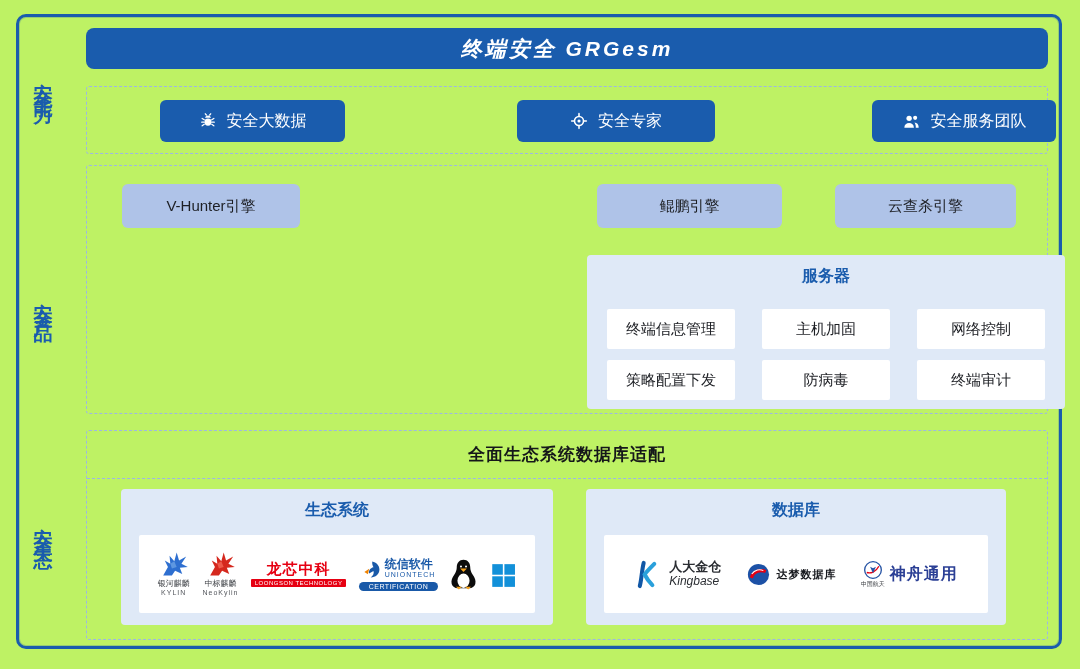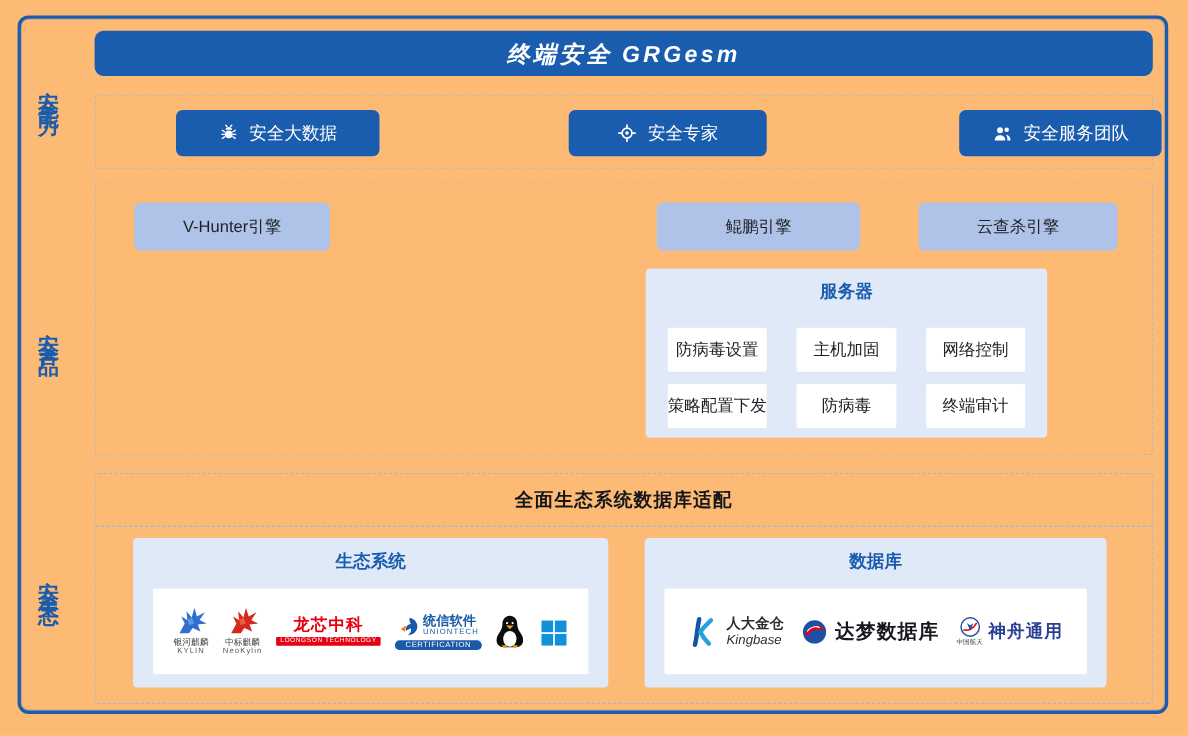--- a/index.html
+++ b/index.html
@@ -5,21 +5,21 @@
   :root{
     --primary:#1A5CAD;
     --chip:#AFC3E8;
     --panel:#DFE9F7;
     --dash:#9DB7E3;
     --ink:#1d1f24;
   }
   *{margin:0;padding:0;box-sizing:border-box;}
   html,body{background:#fff;}
   body{font-family:"Liberation Sans","DejaVu Sans",sans-serif;}
-  .canvas{position:relative;width:1080px;height:669px;background:#fdba74;overflow:hidden;}
+  .canvas{position:relative;width:1080px;height:669px;background:#bef264;overflow:hidden;}
   .frame{position:absolute;left:16px;top:14px;width:1046px;height:635px;
          border:3px solid var(--primary);border-radius:10px;
          box-shadow:inset 0 0 0 1px rgba(26,92,173,.25);}
   
   .side-label{position:absolute;left:30px;width:26px;writing-mode:vertical-rl;text-orientation:upright;
               font-size:19px;font-weight:700;color:var(--primary);letter-spacing:7px;line-height:26px;}
   .side-label.l1{top:68px;}
   .side-label.l2{top:288px;}
   .side-label.l3{top:513px;}
   
@@ -29,35 +29,35 @@
   
   .sec{position:absolute;left:86px;width:962px;border:1px dashed var(--dash);border-radius:3px;}
   .sec1{top:86px;height:68px;}
   .sec2{top:165px;height:249px;}
   .sec3{top:430px;height:210px;}
   
   .cap-btn{position:absolute;top:13px;height:42px;background:var(--primary);border-radius:6px;
            display:flex;align-items:center;justify-content:center;gap:10px;color:#fff;
            font-size:16px;font-weight:500;border:none;cursor:pointer;margin-left:38px;}
   .cap-btn.b1{left:35px;width:185px;}
-  .cap-btn.b2{left:392px;width:180px;}
+  .cap-btn.b2{left:392px;width:198px;}
   .cap-btn.b3{left:747px;width:184px;}
   .cap-btn .ic{display:flex;align-items:center;}
   
   .chip{position:absolute;top:18px;height:44px;background:var(--chip);border-radius:6px;
         display:flex;align-items:center;justify-content:center;font-size:15px;color:var(--ink);}
   .chip.c1{left:35px;width:178px;}
   .chip.c2{left:273px;width:184px;}
   .chip.c3{left:510px;width:185px;}
   .chip.c4{left:748px;width:181px;}
   
   .panel{position:absolute;background:var(--panel);border-radius:4px;}
   .panel .p-title{margin-top:11px;text-align:center;font-size:16px;font-weight:700;color:var(--primary);}
   .panel.client{left:34px;top:78px;width:438px;height:154px;}
-  .panel.server{left:500px;top:78px;width:365px;height:154px;}
+  .panel.server{left:500px;top:89px;width:478px;height:154px;}
   .cell-grid{position:absolute;left:20px;right:20px;top:54px;display:grid;
              grid-template-columns:repeat(3,1fr);column-gap:27px;row-gap:11px;}
   .cell{height:40px;background:#fff;border-radius:2px;display:flex;align-items:center;
         justify-content:center;font-size:15px;color:var(--ink);white-space:nowrap;}
   
   .sec3-title{position:absolute;top:12px;left:0;right:0;text-align:center;
               font-size:17px;font-weight:700;color:#15171a;letter-spacing:1px;}
   .sec3-divider{position:absolute;top:47px;left:0;right:0;border-top:1px dashed var(--dash);}
   .panel.eco{left:34px;top:58px;width:432px;height:136px;}
   .panel.db{left:499px;top:58px;width:420px;height:136px;}
@@ -70,21 +70,21 @@
   .loongson-main{font-size:15px;font-weight:800;color:#E60012;line-height:16px;letter-spacing:1px;white-space:nowrap;}
   .loongson-bar{margin-top:1px;background:#E60012;color:#fff;font-size:6px;letter-spacing:.5px;
                 padding:1px 4px;border-radius:1px;white-space:nowrap;}
   .ut-row{display:flex;align-items:flex-end;gap:4px;}
   .ut-zh{font-size:12px;font-weight:700;color:#1959A8;line-height:13px;white-space:nowrap;}
   .ut-en{font-size:7px;color:#1959A8;letter-spacing:1px;line-height:8px;}
   .ut-badge{margin-top:2px;background:#1959A8;color:#fff;font-size:7px;letter-spacing:.5px;
             padding:1px 10px;border-radius:7px;white-space:nowrap;}
   .kb-zh{font-size:13px;font-weight:600;color:#2b2e33;line-height:14px;white-space:nowrap;}
   .kb-en{font-size:12px;font-weight:400;font-style:italic;color:#2b2e33;line-height:14px;}
-  .dm-text{font-size:18px;font-weight:700;color:#16181d;margin-left:6px;letter-spacing:1px;white-space:nowrap;}
+  .dm-text{font-size:11px;font-weight:700;color:#16181d;margin-left:6px;letter-spacing:1px;white-space:nowrap;}
   .st-sub{font-size:6px;color:#3c3f44;line-height:7px;white-space:nowrap;}
   .st-text{font-size:16px;font-weight:800;color:#2B3F95;margin-left:5px;letter-spacing:1px;white-space:nowrap;}
   .gap6{gap:6px;align-items:center;}
 </style>
 </head>
 <body>
 
 <div class="canvas">
   <div class="frame"></div>
 
@@ -136,21 +136,21 @@
 
   <div class="sec sec2">
     <div class="chip c1">V-Hunter引擎</div>
     <div class="chip c4">云查杀引擎</div>
     <div class="chip c3">鲲鹏引擎</div>
 
 
     <div class="panel server">
       <div class="p-title">服务器</div>
       <div class="cell-grid">
-        <div class="cell">防病毒设置</div>
+        <div class="cell">终端信息管理</div>
         <div class="cell">主机加固</div>
         <div class="cell">网络控制</div>
         <div class="cell">策略配置下发</div>
         <div class="cell">防病毒</div>
         <div class="cell">终端审计</div>
       </div>
     </div>
   </div>
 
   <div class="sec sec3">

